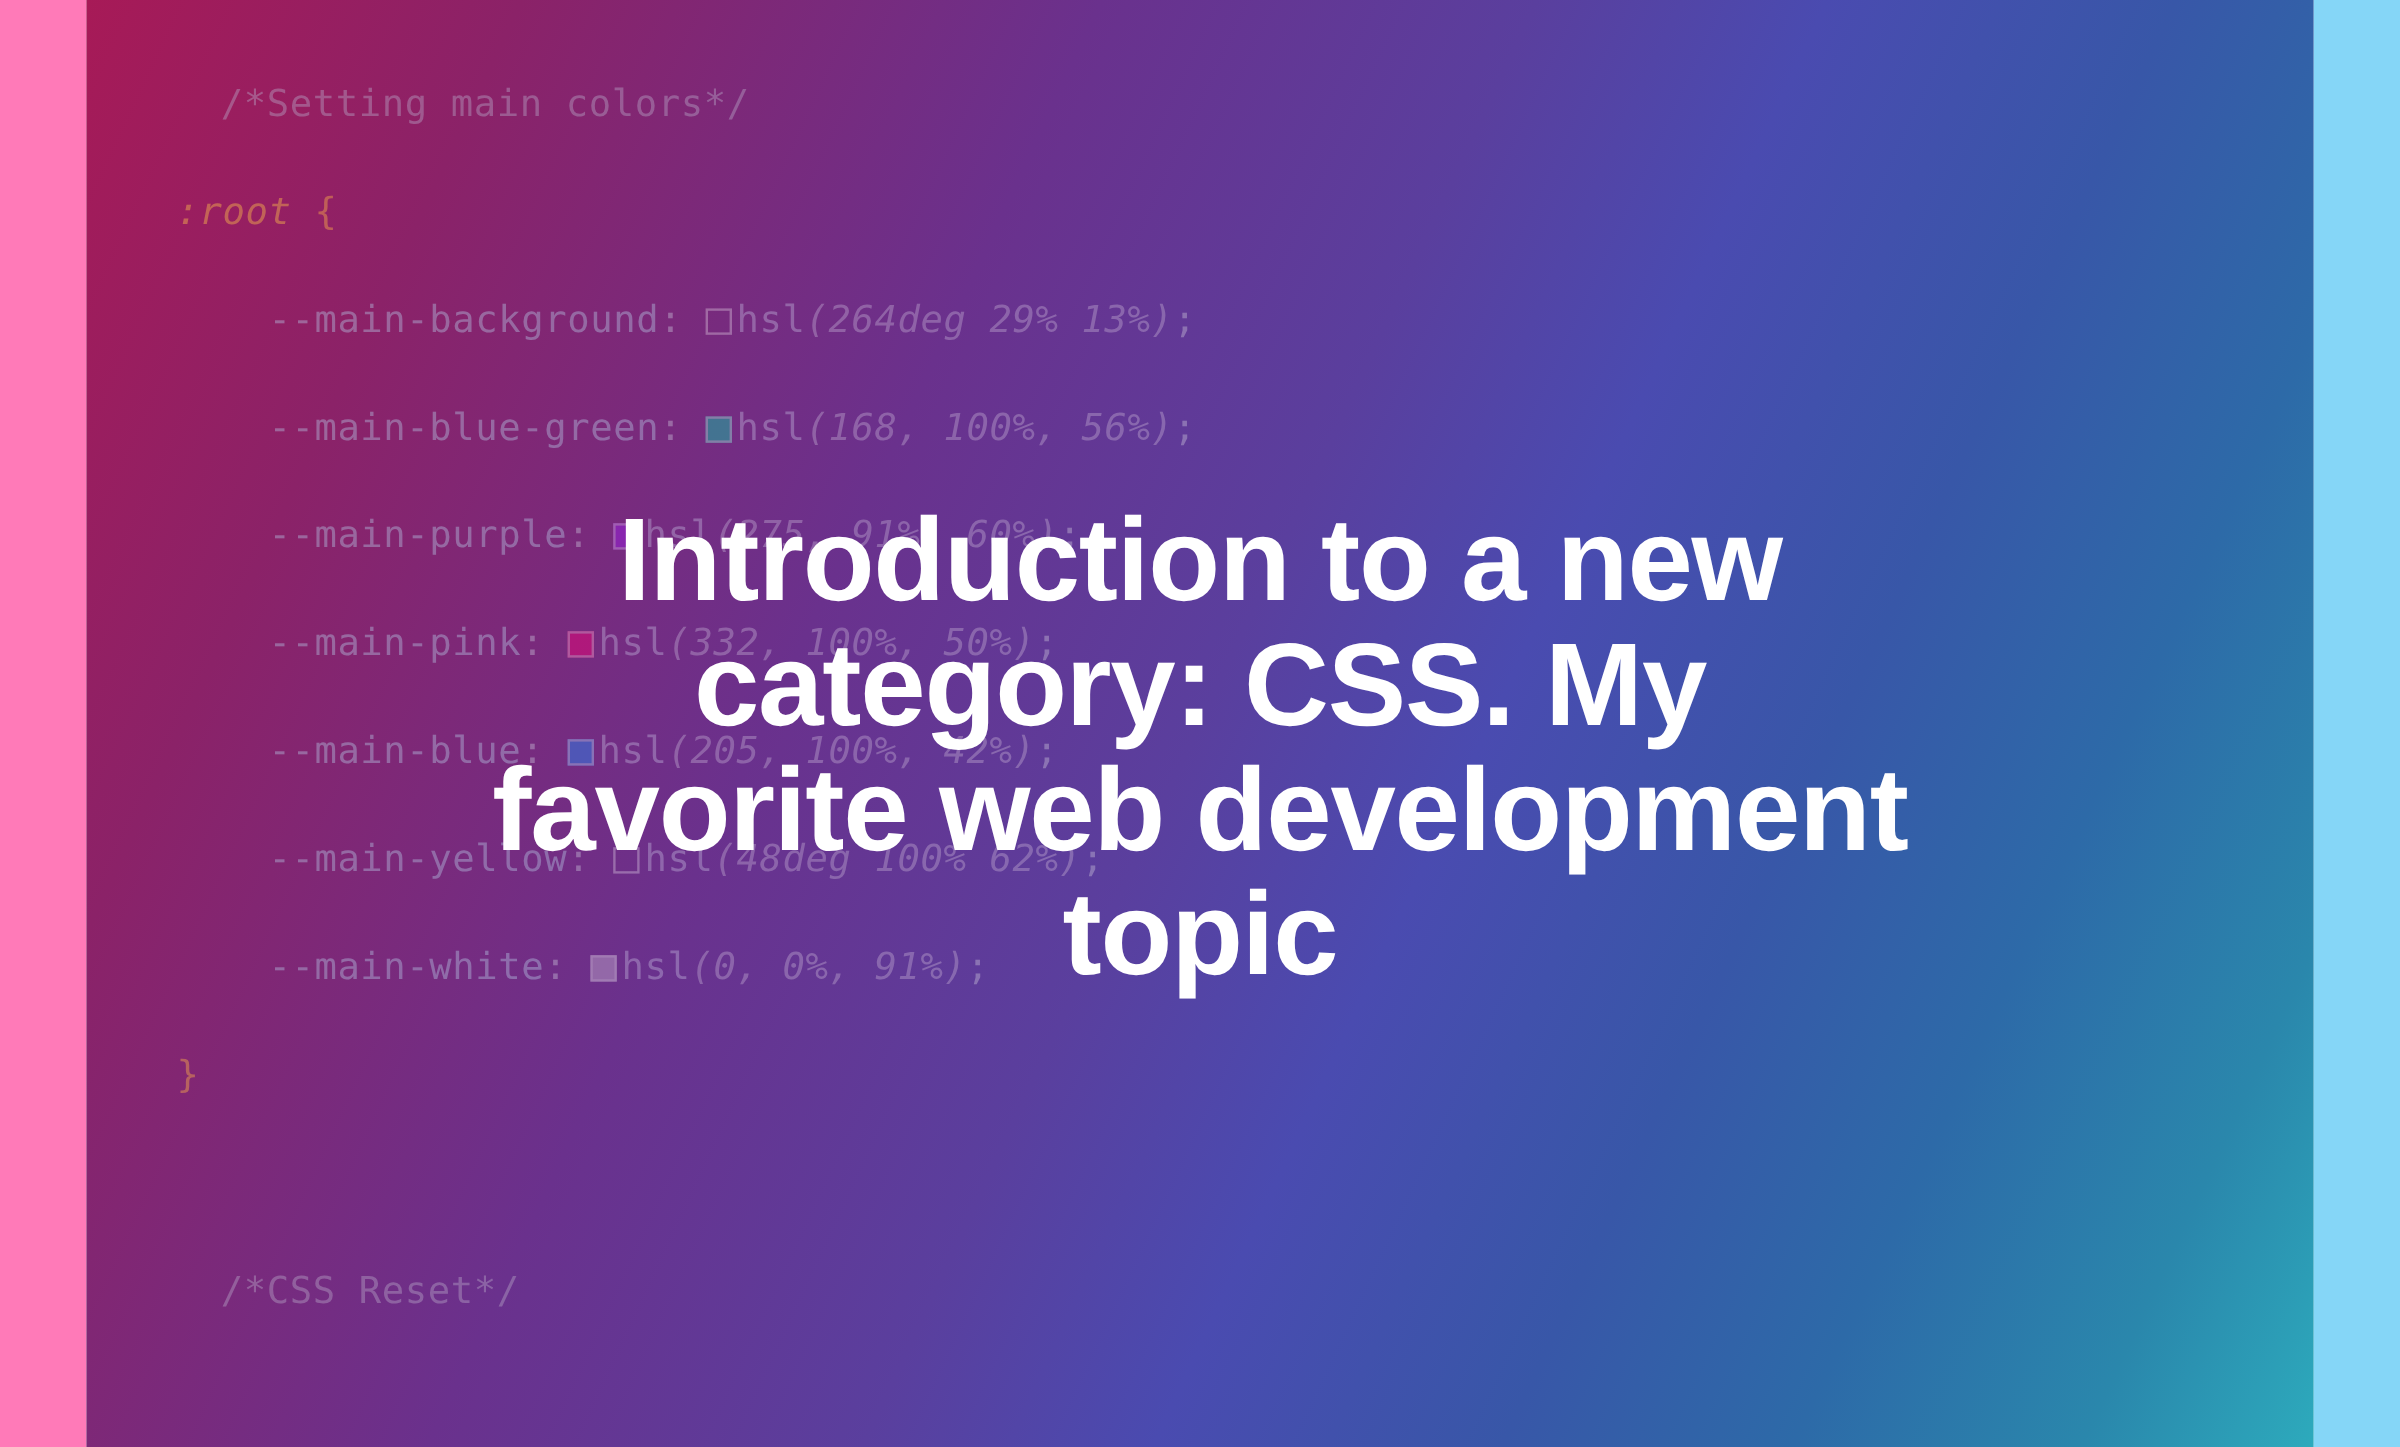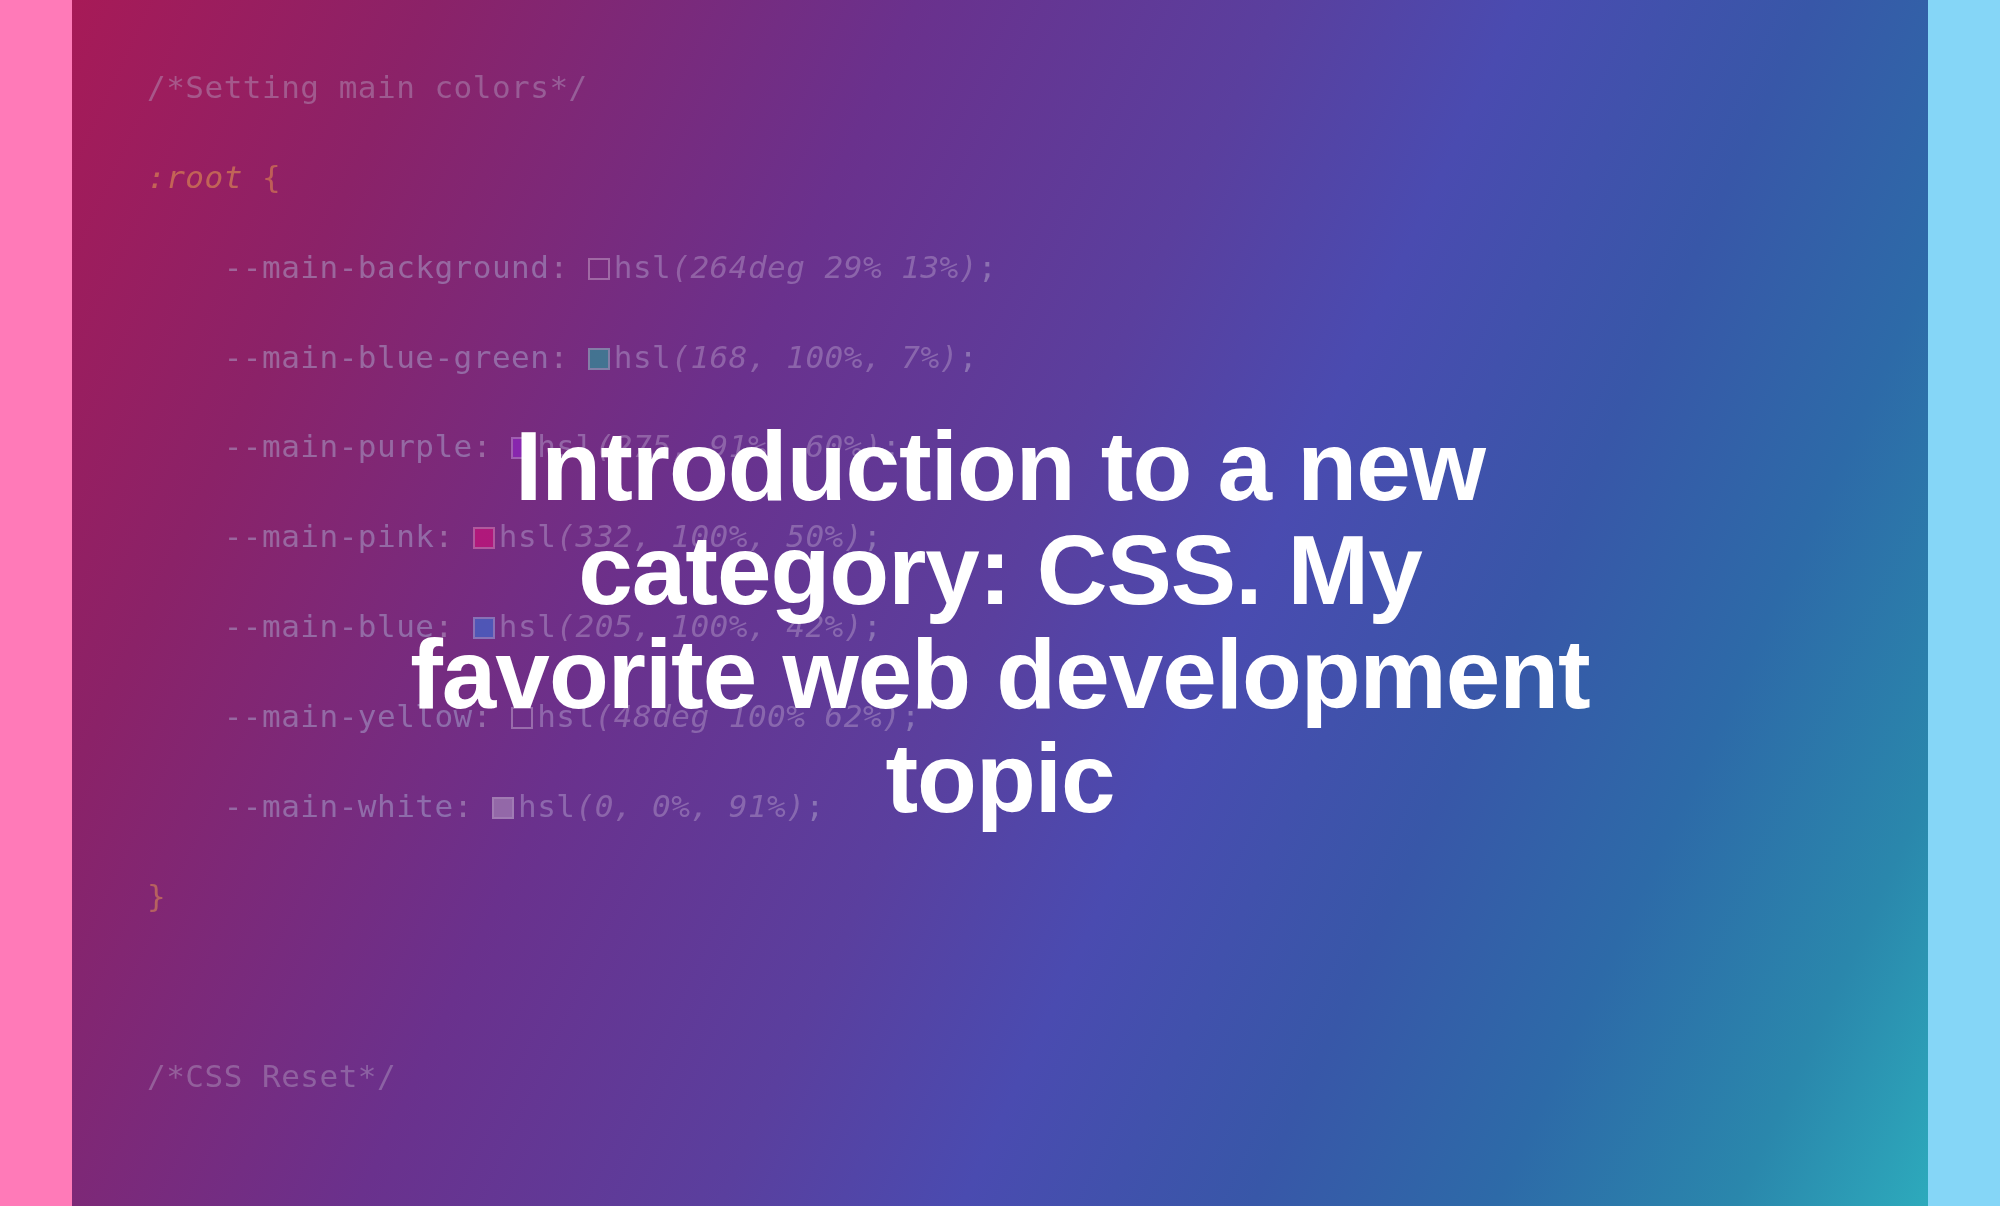--- a/index.html
+++ b/index.html
@@ -46,21 +46,21 @@
       left: 75px;
       right: 40px;
       font-family: "SF Mono", "Menlo", "Consolas", monospace;
       font-size: 31px;
       line-height: 1.45;
       letter-spacing: 0.5px;
       opacity: 0.42;
       white-space: pre;
     }
     .code-line { display: block; }
-    .tk-comment { color: #b8a8c8; }
+    .tk-comment { color: #b8a8c8; margin-left: 37px; }
     .tk-selector { color: #ffc24a; font-style: italic; }
     .tk-brace { color: #ffb347; }
     .tk-prop { color: #b5c4e3; }
     .tk-punc { color: #c8c0d8; }
     .tk-func { color: #bfb2da; }
     .tk-args { color: #bfa8d0; font-style: italic; }
     .swatch {
       display: inline-block;
       width: 22px;
       height: 22px;
@@ -98,21 +98,21 @@
 </head>
 <body>
 
 <div class="canvas">
   <div class="left-bar"></div>
   <div class="center">
     <div class="code-block">
 <span class="code-line"><span class="tk-comment">/*Setting main colors*/</span></span>
 <span class="code-line"><span class="tk-selector">:root</span> <span class="tk-brace">{</span></span>
 <span class="code-line">    <span class="tk-prop">--main-background</span><span class="tk-punc">:</span> <span class="swatch sw-empty"></span><span class="tk-func">hsl</span><span class="tk-args">(264deg 29% 13%)</span><span class="tk-punc">;</span></span>
-<span class="code-line">    <span class="tk-prop">--main-blue-green</span><span class="tk-punc">:</span> <span class="swatch sw-teal"></span><span class="tk-func">hsl</span><span class="tk-args">(168, 100%, 7%)</span><span class="tk-punc">;</span></span>
+<span class="code-line">    <span class="tk-prop">--main-blue-green</span><span class="tk-punc">:</span> <span class="swatch sw-teal"></span><span class="tk-func">hsl</span><span class="tk-args">(168, 100%, 56%)</span><span class="tk-punc">;</span></span>
 <span class="code-line">    <span class="tk-prop">--main-purple</span><span class="tk-punc">:</span> <span class="swatch sw-purple"></span><span class="tk-func">hsl</span><span class="tk-args">(275, 91%, 60%)</span><span class="tk-punc">;</span></span>
 <span class="code-line">    <span class="tk-prop">--main-pink</span><span class="tk-punc">:</span> <span class="swatch sw-pink"></span><span class="tk-func">hsl</span><span class="tk-args">(332, 100%, 50%)</span><span class="tk-punc">;</span></span>
 <span class="code-line">    <span class="tk-prop">--main-blue</span><span class="tk-punc">:</span> <span class="swatch sw-blue"></span><span class="tk-func">hsl</span><span class="tk-args">(205, 100%, 42%)</span><span class="tk-punc">;</span></span>
 <span class="code-line">    <span class="tk-prop">--main-yellow</span><span class="tk-punc">:</span> <span class="swatch sw-empty"></span><span class="tk-func">hsl</span><span class="tk-args">(48deg 100% 62%)</span><span class="tk-punc">;</span></span>
 <span class="code-line">    <span class="tk-prop">--main-white</span><span class="tk-punc">:</span> <span class="swatch sw-white"></span><span class="tk-func">hsl</span><span class="tk-args">(0, 0%, 91%)</span><span class="tk-punc">;</span></span>
 <span class="code-line"><span class="tk-brace">}</span></span>
 <span class="code-line"> </span>
 <span class="code-line"><span class="tk-comment">/*CSS Reset*/</span></span>
 
 

